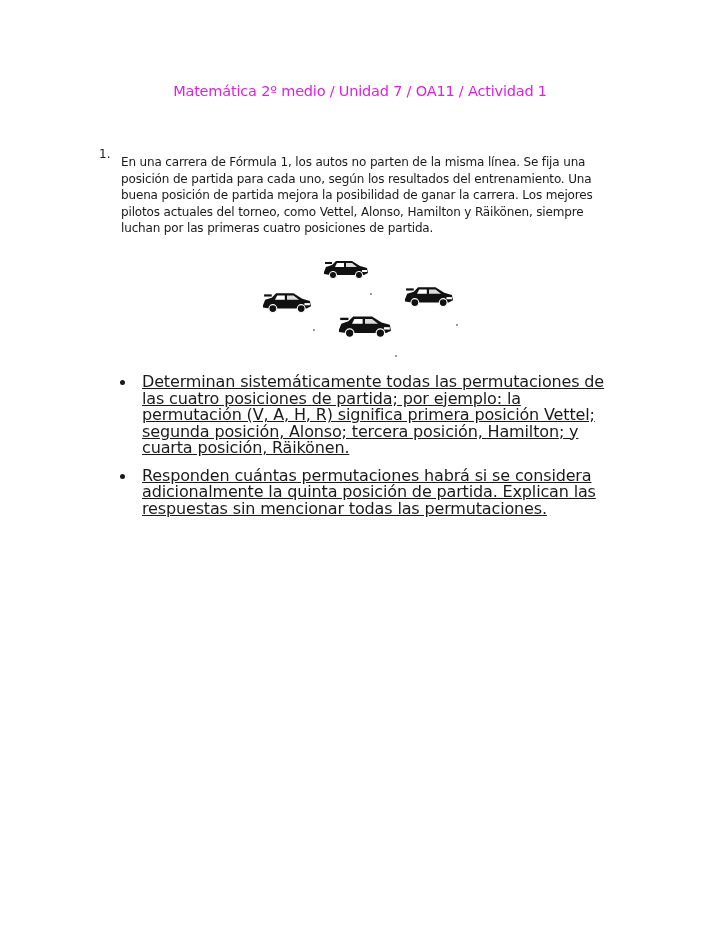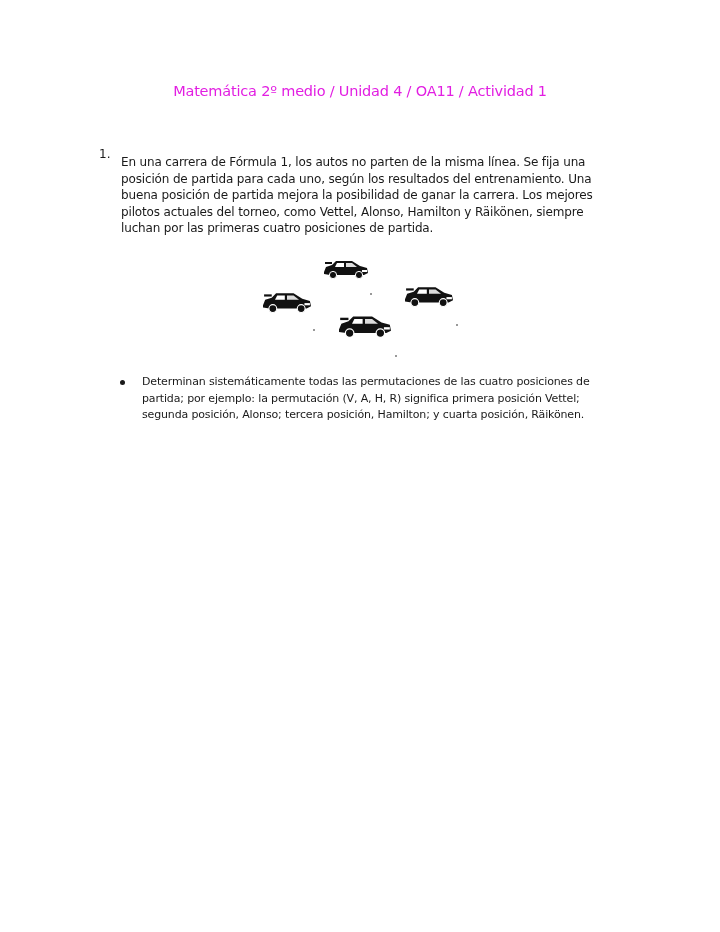--- a/index.html
+++ b/index.html
@@ -78,30 +78,31 @@
       position: absolute;
       left: 2px;
       top: 6px;
       width: 5px;
       height: 5px;
       border-radius: 50%;
       background: #1a1a1a;
     }
     .bullet-text {
       margin-left: 24px;
-      font-size: 11px;
+      font-size: 16px;
       line-height: 16.5px;
       letter-spacing: -0.15px;
       width: 480px;
+      text-decoration: underline;
     }
   </style>
 </head>
 <body>
 
-<div class="page-title">Matemática 2º medio / Unidad 4 / OA11 / Actividad 1</div>
+<div class="page-title">Matemática 2º medio / Unidad 7 / OA11 / Actividad 1</div>
 
 <div class="question">
   <span class="q-number">1.</span>
   <div class="q-text">En una carrera de Fórmula 1, los autos no parten de la misma línea. Se fija una posición de partida para cada uno, según los resultados del entrenamiento. Una buena posición de partida mejora la posibilidad de ganar la carrera. Los mejores pilotos actuales del torneo, como Vettel, Alonso, Hamilton y Räikönen, siempre luchan por las primeras cuatro posiciones de partida.</div>
 </div>
 
 <div class="cars">
 
   <svg class="car" style="left:72px;top:8px" width="48" height="22" viewBox="0 0 48 22">
     <path d="M2 14 L4 9 L10 7 L14 3 L30 3 L38 8 L45 10 L46 15 L42 17 L8 17 L2 16 Z" fill="#111"></path>
@@ -143,13 +144,17 @@
   <span class="dot" style="left:63px;top:79px"></span>
   <span class="dot" style="left:206px;top:74px"></span>
   <span class="dot" style="left:145px;top:105px"></span>
 </div>
 
 <div class="bullets">
   <div class="bullet-item">
     <span class="bullet-dot"></span>
     <div class="bullet-text">Determinan sistemáticamente todas las permutaciones de las cuatro posiciones de partida; por ejemplo: la permutación (V, A, H, R) significa primera posición Vettel; segunda posición, Alonso; tercera posición, Hamilton; y cuarta posición, Räikönen.</div>
   </div>
+  <div class="bullet-item">
+    <span class="bullet-dot"></span>
+    <div class="bullet-text">Responden cuántas permutaciones habrá si se considera adicionalmente la quinta posición de partida. Explican las respuestas sin mencionar todas las permutaciones.</div>
+  </div>
 </div>
 
 </body></html>

